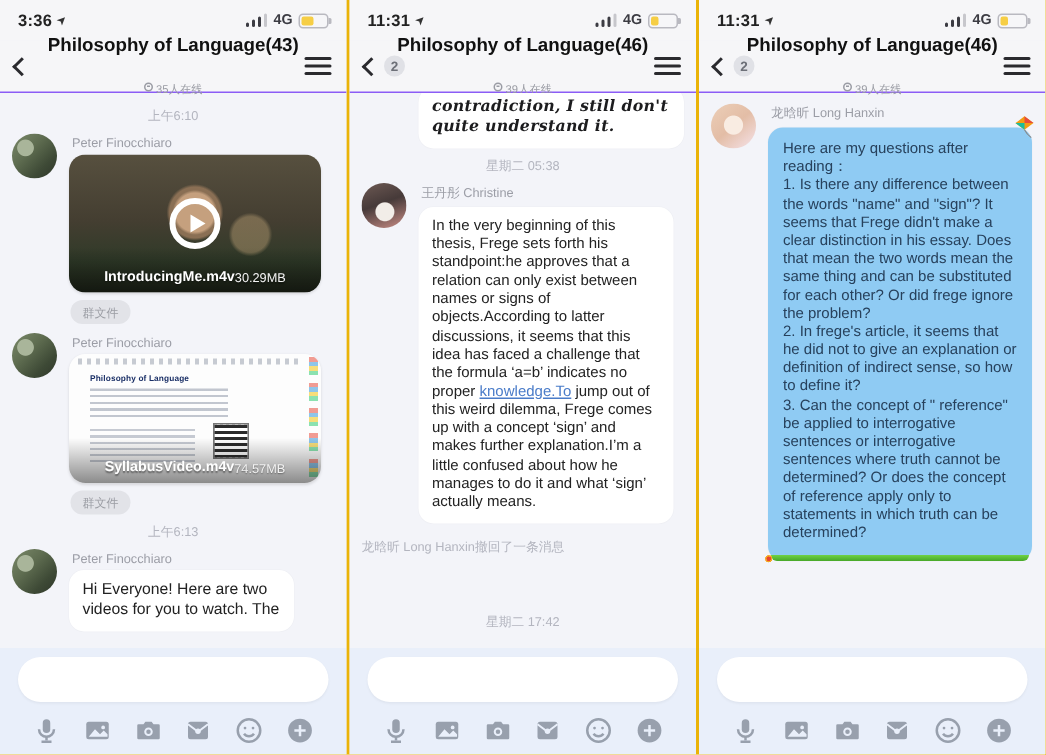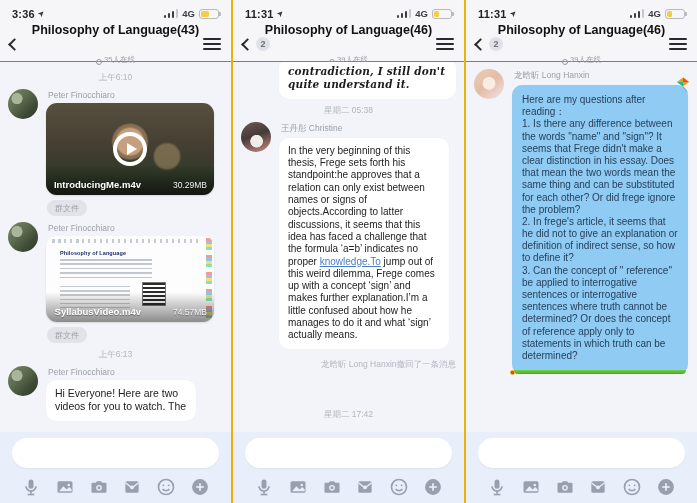--- a/index.html
+++ b/index.html
@@ -22,31 +22,31 @@
   .battery i { position:absolute; left:1px; top:1px; bottom:1px; width:45%; background:#f6ce45; border-radius:1.5px; }
   .battery::after { content:""; position:absolute; right:-3px; top:2.5px; width:2px; height:4px; background:#b9b9c0; border-radius:0 1px 1px 0; }
 
   
   .header { height:35px; background:#f6f6f8; border-bottom:1px solid #8b5cf6; display:flex; align-items:center; padding:0 10px; position:relative; flex:0 0 auto; }
   .back { display:flex; align-items:center; gap:4px; cursor:pointer; z-index:2; }
   .chev { width:9px; height:9px; border-left:2px solid #2a2a2e; border-bottom:2px solid #2a2a2e; transform:rotate(45deg); }
   .back-badge { min-width:14px; height:14px; border-radius:7px; background:#e0e1e6; color:#6d7078; font-size:9px; font-weight:700; display:flex; align-items:center; justify-content:center; padding:0 3px; }
   .titlewrap { position:absolute; left:0; right:0; top:0; bottom:0; display:flex; flex-direction:column; align-items:center; justify-content:center; pointer-events:none; }
   .title { font-size:12.5px; font-weight:700; color:#111; line-height:13px; }
-  .online { display:flex; align-items:flex-end; gap:2px; margin-top:18px; }
+  .online { display:flex; align-items:flex-start; gap:2px; margin-top:18px; }
   .online-dot { width:6px; height:6px; border:1px solid #9a9ca4; border-radius:50%; position:relative; }
   .online-dot::after { content:""; position:absolute; left:1px; right:1px; top:1.5px; height:1px; background:#9a9ca4; }
   .online-txt { font-size:7.5px; color:#9a9ca4; }
   .menu { margin-left:auto; width:18px; cursor:pointer; z-index:2; }
   .menu i { display:block; height:2px; background:#2a2a2e; border-radius:1px; margin:3px 0; }
 
   
   .chat { flex:1 1 auto; overflow:hidden; padding:4px 8px 0 8px; background:#f3f4f9; }
   .ts { text-align:center; font-size:8.5px; color:#b3b5bf; margin:6px 0 5px; }
-  .sys { text-align:right; font-size:8.5px; color:#b3b5bf; margin:10px 0 4px; }
+  .sys { text-align:left; font-size:8.5px; color:#b3b5bf; margin:10px 0 4px; }
   .msg { display:flex; align-items:flex-start; margin-bottom:6px; }
   .avatar { width:30px; height:30px; border-radius:50%; flex:0 0 auto; margin-right:8px; cursor:pointer; }
   .av-peter { background:radial-gradient(circle at 30% 32%,#a9b59a 0 18%,transparent 20%),linear-gradient(135deg,#7b8a6a 0%,#5d6b4f 40%,#3e4a36 72%,#2e3629 100%); }
   .av-christine { background:radial-gradient(circle at 52% 64%,#f2ede8 0 24%,transparent 27%),linear-gradient(160deg,#6e5a54 0%,#463a39 45%,#c98d86 100%); }
   .av-long { background:radial-gradient(circle at 50% 48%,#f9ece2 0 28%,transparent 31%),linear-gradient(140deg,#eccfb8 0%,#e3bda6 50%,#f6e3ea 100%); }
   .mbody { flex:1 1 auto; min-width:0; }
   .mname { font-size:8.5px; color:#9b9da6; margin:1px 0 3px 2px; }
   .bubble { position:relative; background:#fff; border-radius:10px; padding:7px 9px; font-size:10.5px; line-height:1.28; color:#222; max-width:172px; width:fit-content; box-shadow:0 0 0 .5px rgba(0,0,0,.02); }
   .bubble.partial { margin:-8px 0 0 38px; font-family:"DejaVu Serif",serif; font-style:italic; font-weight:700; font-size:10.5px; color:#1c1c1e; letter-spacing:.2px; max-width:178px; }
   .msg-link { color:#4a7cc9; text-decoration:underline; cursor:pointer; }
@@ -59,21 +59,21 @@
 
   
   .vbubble { position:relative; width:168px; border-radius:11px; overflow:hidden; cursor:pointer; box-shadow:0 1px 2px rgba(0,0,0,.12); }
   .vthumb { width:100%; display:block; }
   .vthumb1 { height:92px; background:
       radial-gradient(circle at 72% 58%,rgba(164,142,104,.55) 0 9%,transparent 11%),
       radial-gradient(circle at 50% 42%,#c5a07e 0 13%,#8a6f54 15% 17%,transparent 19%),
       linear-gradient(180deg,#57503f 0%,#443e31 48%,#2f3a28 78%,#232b1d 100%); }
   .play { position:absolute; top:50%; left:50%; width:34px; height:34px; margin:-17px 0 0 -17px; border:4px solid #fff; border-radius:50%; }
   .play::after { content:""; position:absolute; left:10px; top:6.5px; border-left:10px solid #fff; border-top:6.5px solid transparent; border-bottom:6.5px solid transparent; }
-  .vmeta { position:absolute; left:0; right:0; bottom:0; display:flex; justify-content:flex-end; align-items:flex-end; padding:14px 7px 5px; background:linear-gradient(transparent,rgba(0,0,0,.45));gap:32px; }
+  .vmeta { position:absolute; left:0; right:0; bottom:0; display:flex; justify-content:center; align-items:flex-end; padding:14px 7px 5px; background:linear-gradient(transparent,rgba(0,0,0,.45)); }
   .vname { font-size:9.5px; font-weight:700; color:#fff; text-shadow:0 1px 1px rgba(0,0,0,.4); }
   .vsize { font-size:8.5px; color:#f2f2f2; text-shadow:0 1px 1px rgba(0,0,0,.4); }
 
   .vthumb2 { height:86px; background:#fdfdfd; position:relative; }
   .doc-toolbar { position:absolute; top:3px; left:6px; right:12px; height:4px; background:repeating-linear-gradient(90deg,#b9bec7 0 2.5px,transparent 2.5px 6px); opacity:.8; }
   .doc-title { position:absolute; top:14px; left:14px; font-size:5.5px; font-weight:700; color:#1a2f66; letter-spacing:.1px; }
   .doc-lines { position:absolute; top:23px; left:14px; width:92px; height:20px; background:repeating-linear-gradient(180deg,#aeb4c0 0 1.6px,transparent 1.6px 4.4px); opacity:.75; }
   .doc-lines2 { position:absolute; top:50px; left:14px; width:70px; height:22px; background:repeating-linear-gradient(180deg,#aeb4c0 0 1.5px,transparent 1.5px 4.2px); opacity:.7; }
   .doc-qr { position:absolute; top:46px; left:96px; width:24px; height:24px; border:1px solid #777;
       background-image:repeating-linear-gradient(0deg,#2b2b2b 0 2px,#fff 2px 4px),repeating-linear-gradient(90deg,#2b2b2b 0 2px,rgba(255,255,255,.85) 2px 4px); }

